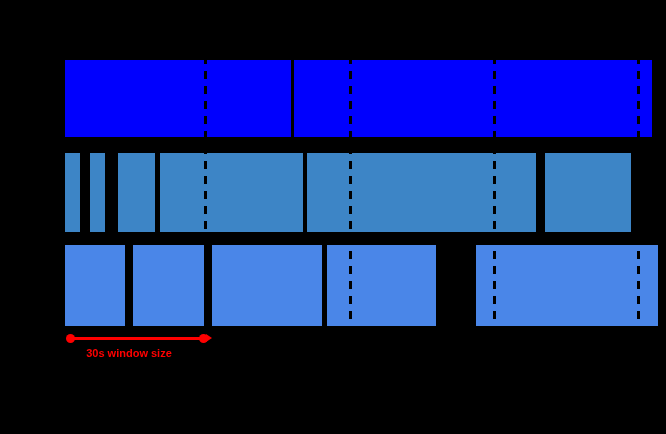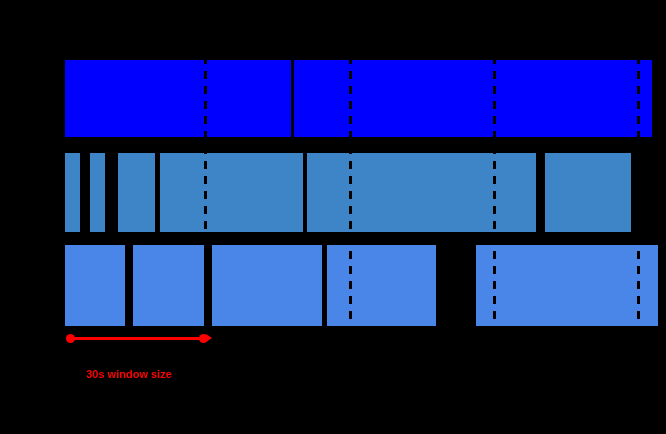--- a/index.html
+++ b/index.html
@@ -84,15 +84,15 @@
       <div class="boundary" style="left: 204px;"></div>
       <div class="boundary" style="left: 348.5px;"></div>
       <div class="boundary" style="left: 492.5px;"></div>
       <div class="boundary" style="left: 637px;"></div>
     </div>
   <div id="annotation">
     <div id="annotation-line" class="arrow-line" style="left: 70px; top: 336.5px; width: 133px; background: rgb(255, 0, 0);"></div>
     <div id="annotation-dot-left" class="arrow-dot" style="left: 65.5px; top: 333.5px; background: rgb(255, 0, 0);"></div>
     <div id="annotation-dot-right" class="arrow-dot" style="left: 198.5px; top: 333.5px; background: rgb(255, 0, 0);"></div>
     <div id="annotation-tip-right" class="arrow-tip" style="left: 206px; top: 334px; border-left: 6px solid rgb(255, 0, 0);"></div>
-    <div id="annotation-label" style="left: 129px; top: 368px; color: rgb(255, 0, 0);">30s window size</div>
+    <div id="annotation-label" style="left: 129px; top: 347px; color: rgb(255, 0, 0);">30s window size</div>
   </div>
 </div>
 
 </body></html>

